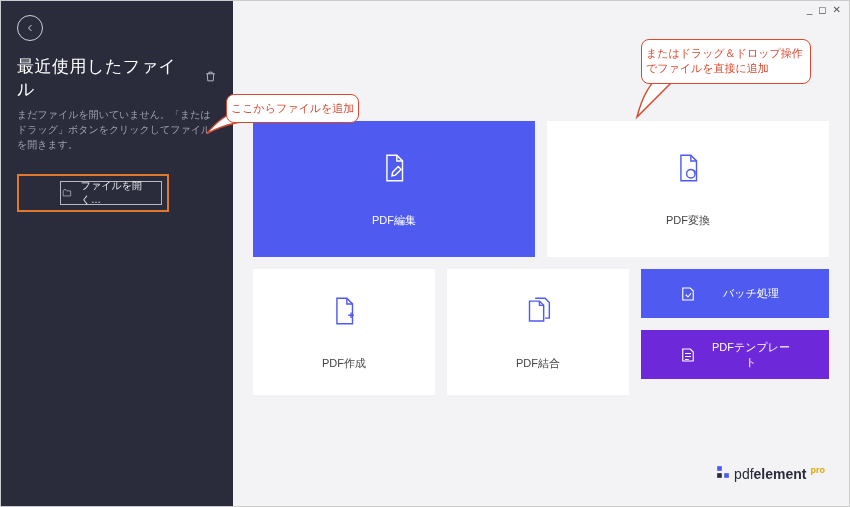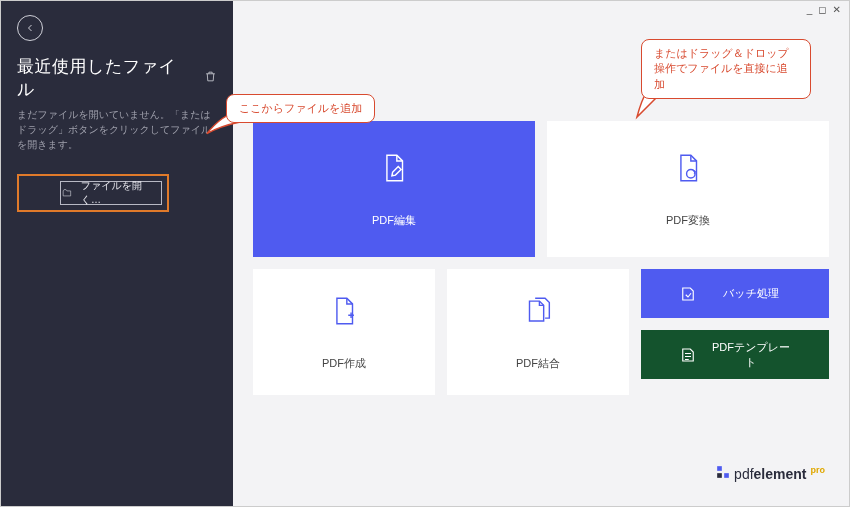--- a/index.html
+++ b/index.html
@@ -36,32 +36,32 @@
   .card .label { font-size: 11px; }
   .card.primary .label { color: #fff; }
   .card.plain .label { color: #444; }
 
   .grid-bottom { display: flex; gap: 12px; margin-top: 12px; }
   .col-left { display: flex; gap: 12px; flex: 2; }
   .col-left .card { flex: 1; height: 126px; background: #fff; }
   .col-right { flex: 1; display: flex; flex-direction: column; gap: 12px; }
   .small-card { height: 49px; display: flex; align-items: center; padding: 0 38px; gap: 32px; cursor: pointer; }
   .small-card.batch { background: #4f5bf0; color: #fff; }
-  .small-card.template { background: #14532d; color: #fff; }
+  .small-card.template { background: #6d28d9; color: #fff; }
   .small-card svg { width: 18px; height: 18px; stroke: #fff; fill: none; }
   .small-card span { font-size: 11px; flex: 1; text-align: center; margin-left: -18px; }
 
   .brand { position: absolute; bottom: 24px; right: 24px; display: flex; align-items: baseline; gap: 4px; }
   .brand svg { width: 14px; height: 14px; }
   .brand-text { font-size: 14px; color: #2a2c3c; font-weight: 400; }
   .brand-text b { font-weight: 700; }
   .brand-pro { font-size: 9px; color: #e0a800; font-weight: 700; position: relative; top: -6px; }
 
   
-  .callout { position: absolute; border: 1.5px solid #d84a2f; background: #fff; border-radius: 8px; padding: 6px 12px; font-size: 11px; color: #d84a2f; z-index: 6; }
+  .callout { position: absolute; border: 1.5px solid #d84a2f; background: #fff; border-radius: 8px; padding: 6px 4px; font-size: 11px; color: #d84a2f; z-index: 6; }
   .callout.c1 { left: 225px; top: 93px; }
   .callout.c2 { left: 640px; top: 38px; max-width: 170px; line-height: 1.4; }
   .tail { position: absolute; }
   .tail svg path { stroke: #d84a2f; fill: #fff; stroke-width: 1.5; }
   .tail.t1 { left: 202px; top: 108px; width: 38px; height: 30px; z-index: 5; }
   .tail.t2 { left: 632px; top: 70px; width: 40px; height: 50px; z-index: 5; }
 </style>
 </head>
 <body>
 

